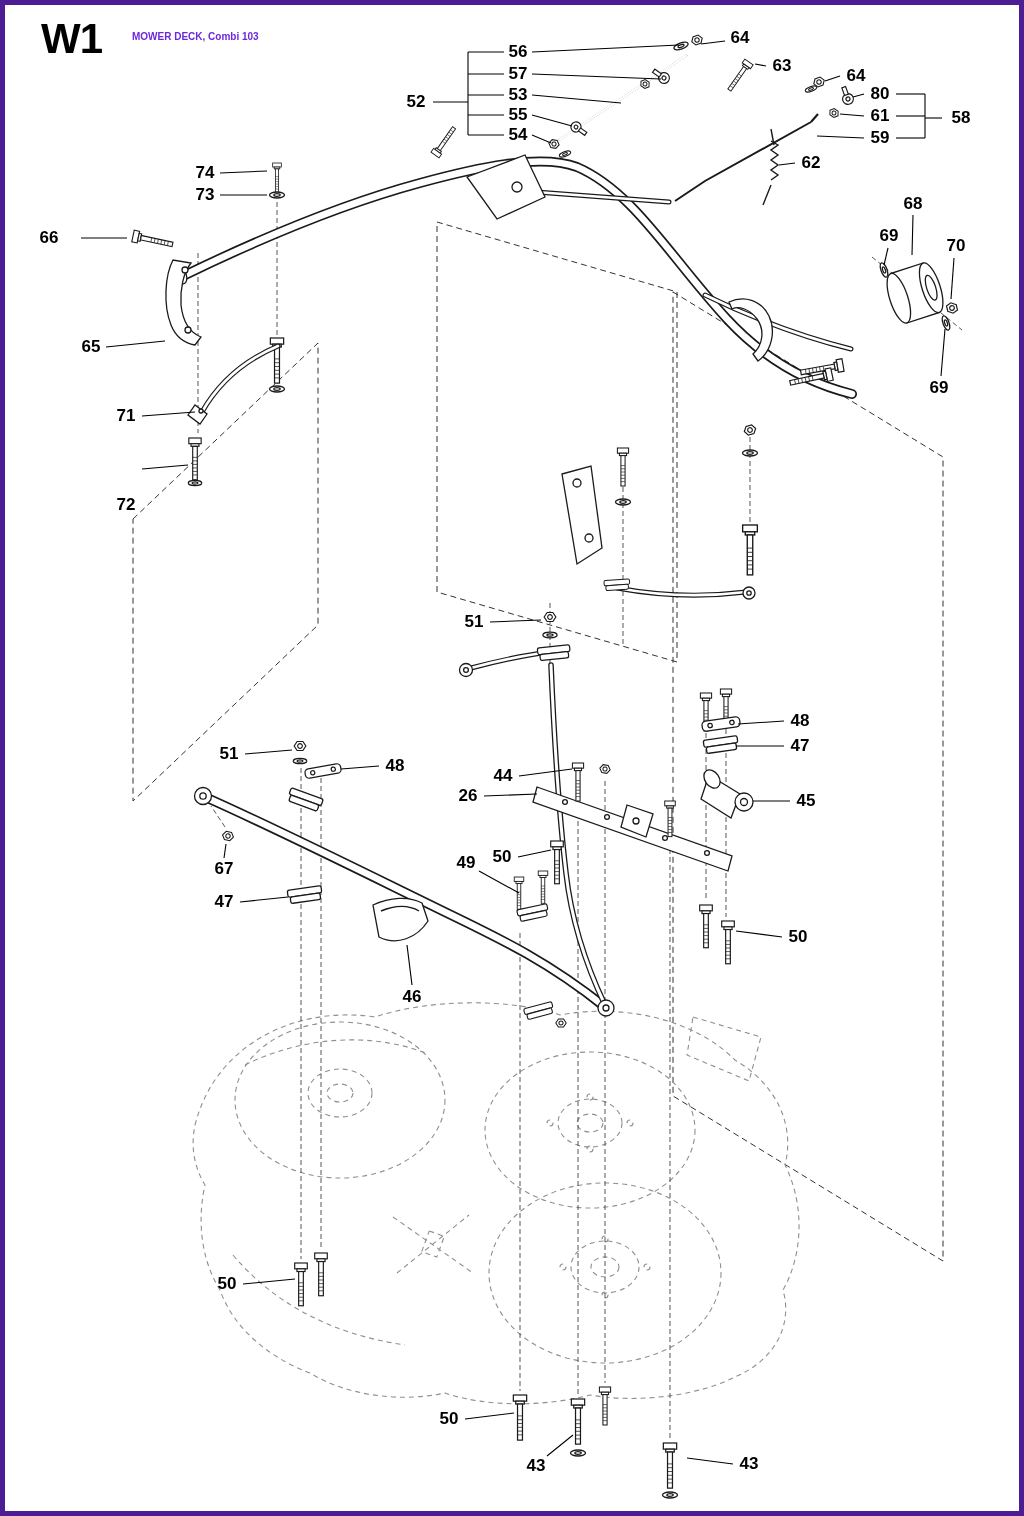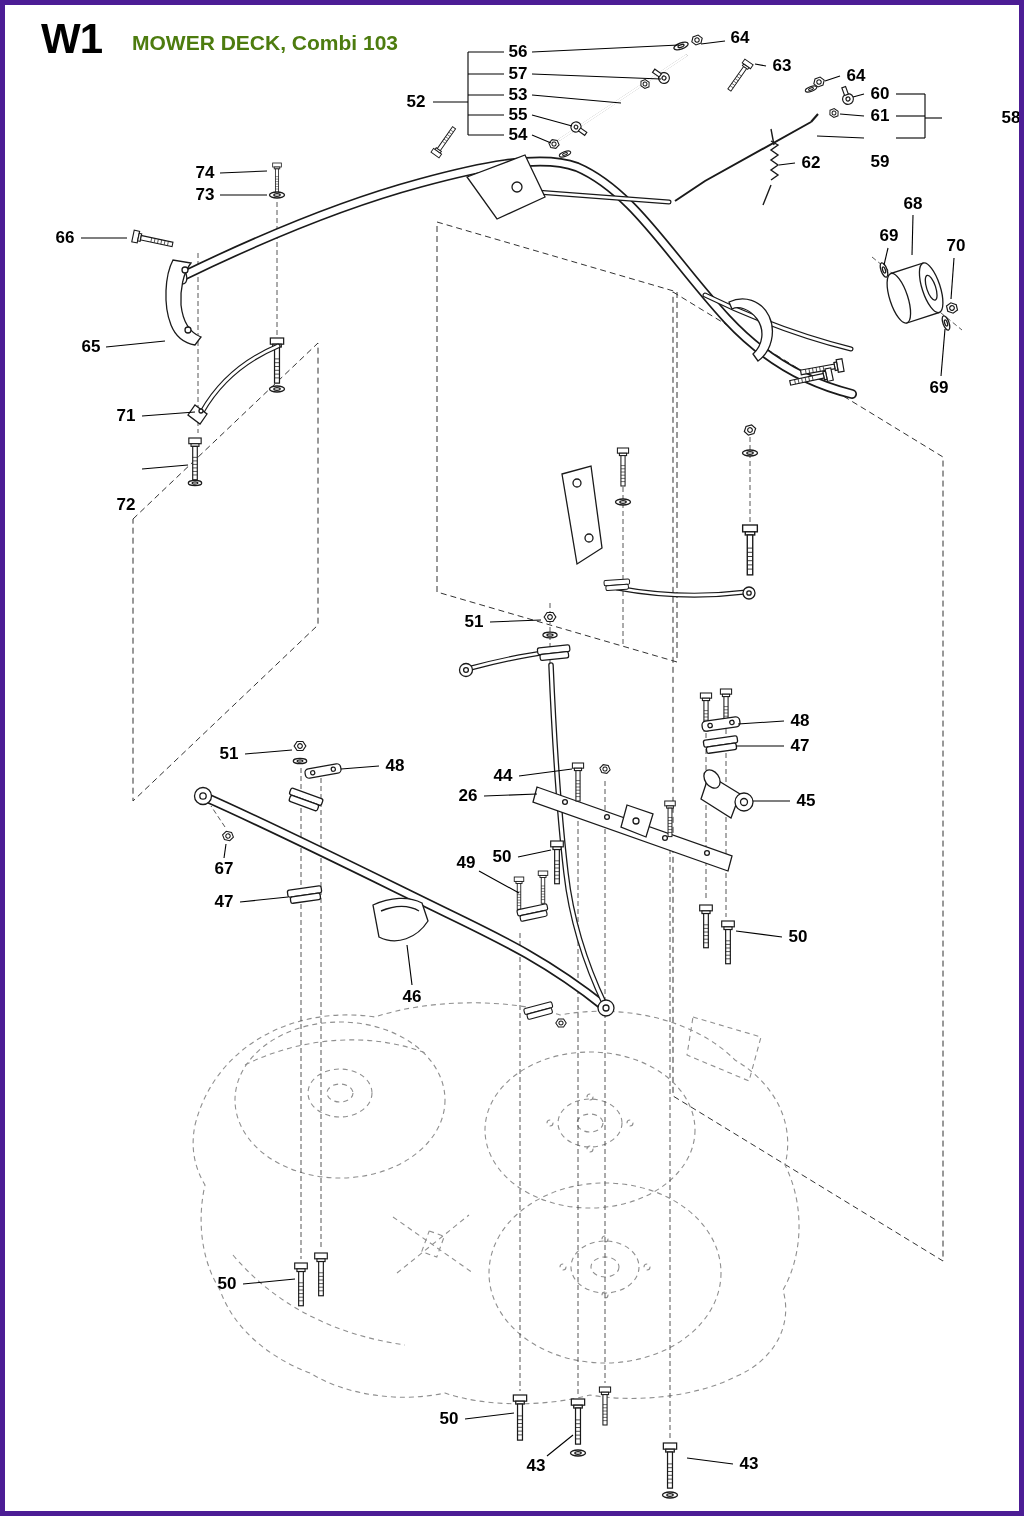--- a/index.html
+++ b/index.html
@@ -12,21 +12,21 @@
     margin:0 auto;
     font-family:"Liberation Sans", sans-serif;
     overflow:hidden;
   }
   .page-code{
     position:absolute;left:36px;top:10px;
     font-size:42px;font-weight:800;color:#000;letter-spacing:-1px;
   }
   .page-title{
     position:absolute;left:127px;top:26px;
-    font-size:21px;font-weight:700;color:#4d7c0f;
+    font-size:10px;font-weight:700;color:#6d28d9;
   }
   #art{position:absolute;left:0;top:0;}
   #callout-layer{position:absolute;left:0;top:0;width:100%;height:100%;pointer-events:none;}
   .callout{
     position:absolute;transform:translate(-50%,-50%);
     font-size:17px;font-weight:700;color:#000;white-space:nowrap;
   }
   .part{fill:#fff;stroke:#1a1a1a;stroke-width:1.3;}
   .solid{fill:none;stroke:#1a1a1a;stroke-width:1.4;}
   .rod{fill:none;stroke:#1a1a1a;stroke-width:2;}
@@ -340,28 +340,28 @@
   <div id="callout-layer">
       <div class="callout" style="left: 513px; top: 47px;">56</div>
       <div class="callout" style="left: 513px; top: 69px;">57</div>
       <div class="callout" style="left: 513px; top: 90px;">53</div>
       <div class="callout" style="left: 513px; top: 110px;">55</div>
       <div class="callout" style="left: 513px; top: 130px;">54</div>
       <div class="callout" style="left: 411px; top: 97px;">52</div>
       <div class="callout" style="left: 735px; top: 33px;">64</div>
       <div class="callout" style="left: 777px; top: 61px;">63</div>
       <div class="callout" style="left: 851px; top: 71px;">64</div>
-      <div class="callout" style="left: 875px; top: 89px;">60</div>
+      <div class="callout" style="left: 875px; top: 89px;">80</div>
       <div class="callout" style="left: 875px; top: 111px;">61</div>
-      <div class="callout" style="left: 875px; top: 133px; margin-top: 24px;">59</div>
-      <div class="callout" style="left: 1006px; top: 113px;">58</div>
+      <div class="callout" style="left: 875px; top: 133px;">59</div>
+      <div class="callout" style="left: 956px; top: 113px;">58</div>
       <div class="callout" style="left: 806px; top: 158px;">62</div>
       <div class="callout" style="left: 200px; top: 168px;">74</div>
       <div class="callout" style="left: 200px; top: 190px;">73</div>
-      <div class="callout" style="left: 60px; top: 233px;">66</div>
+      <div class="callout" style="left: 44px; top: 233px;">66</div>
       <div class="callout" style="left: 86px; top: 342px;">65</div>
       <div class="callout" style="left: 121px; top: 411px;">71</div>
       <div class="callout" style="left: 121px; top: 464px; margin-top: 36px;">72</div>
       <div class="callout" style="left: 908px; top: 199px;">68</div>
       <div class="callout" style="left: 884px; top: 231px;">69</div>
       <div class="callout" style="left: 951px; top: 241px;">70</div>
       <div class="callout" style="left: 934px; top: 383px;">69</div>
       <div class="callout" style="left: 469px; top: 617px;">51</div>
       <div class="callout" style="left: 795px; top: 716px;">48</div>
       <div class="callout" style="left: 795px; top: 741px;">47</div>

